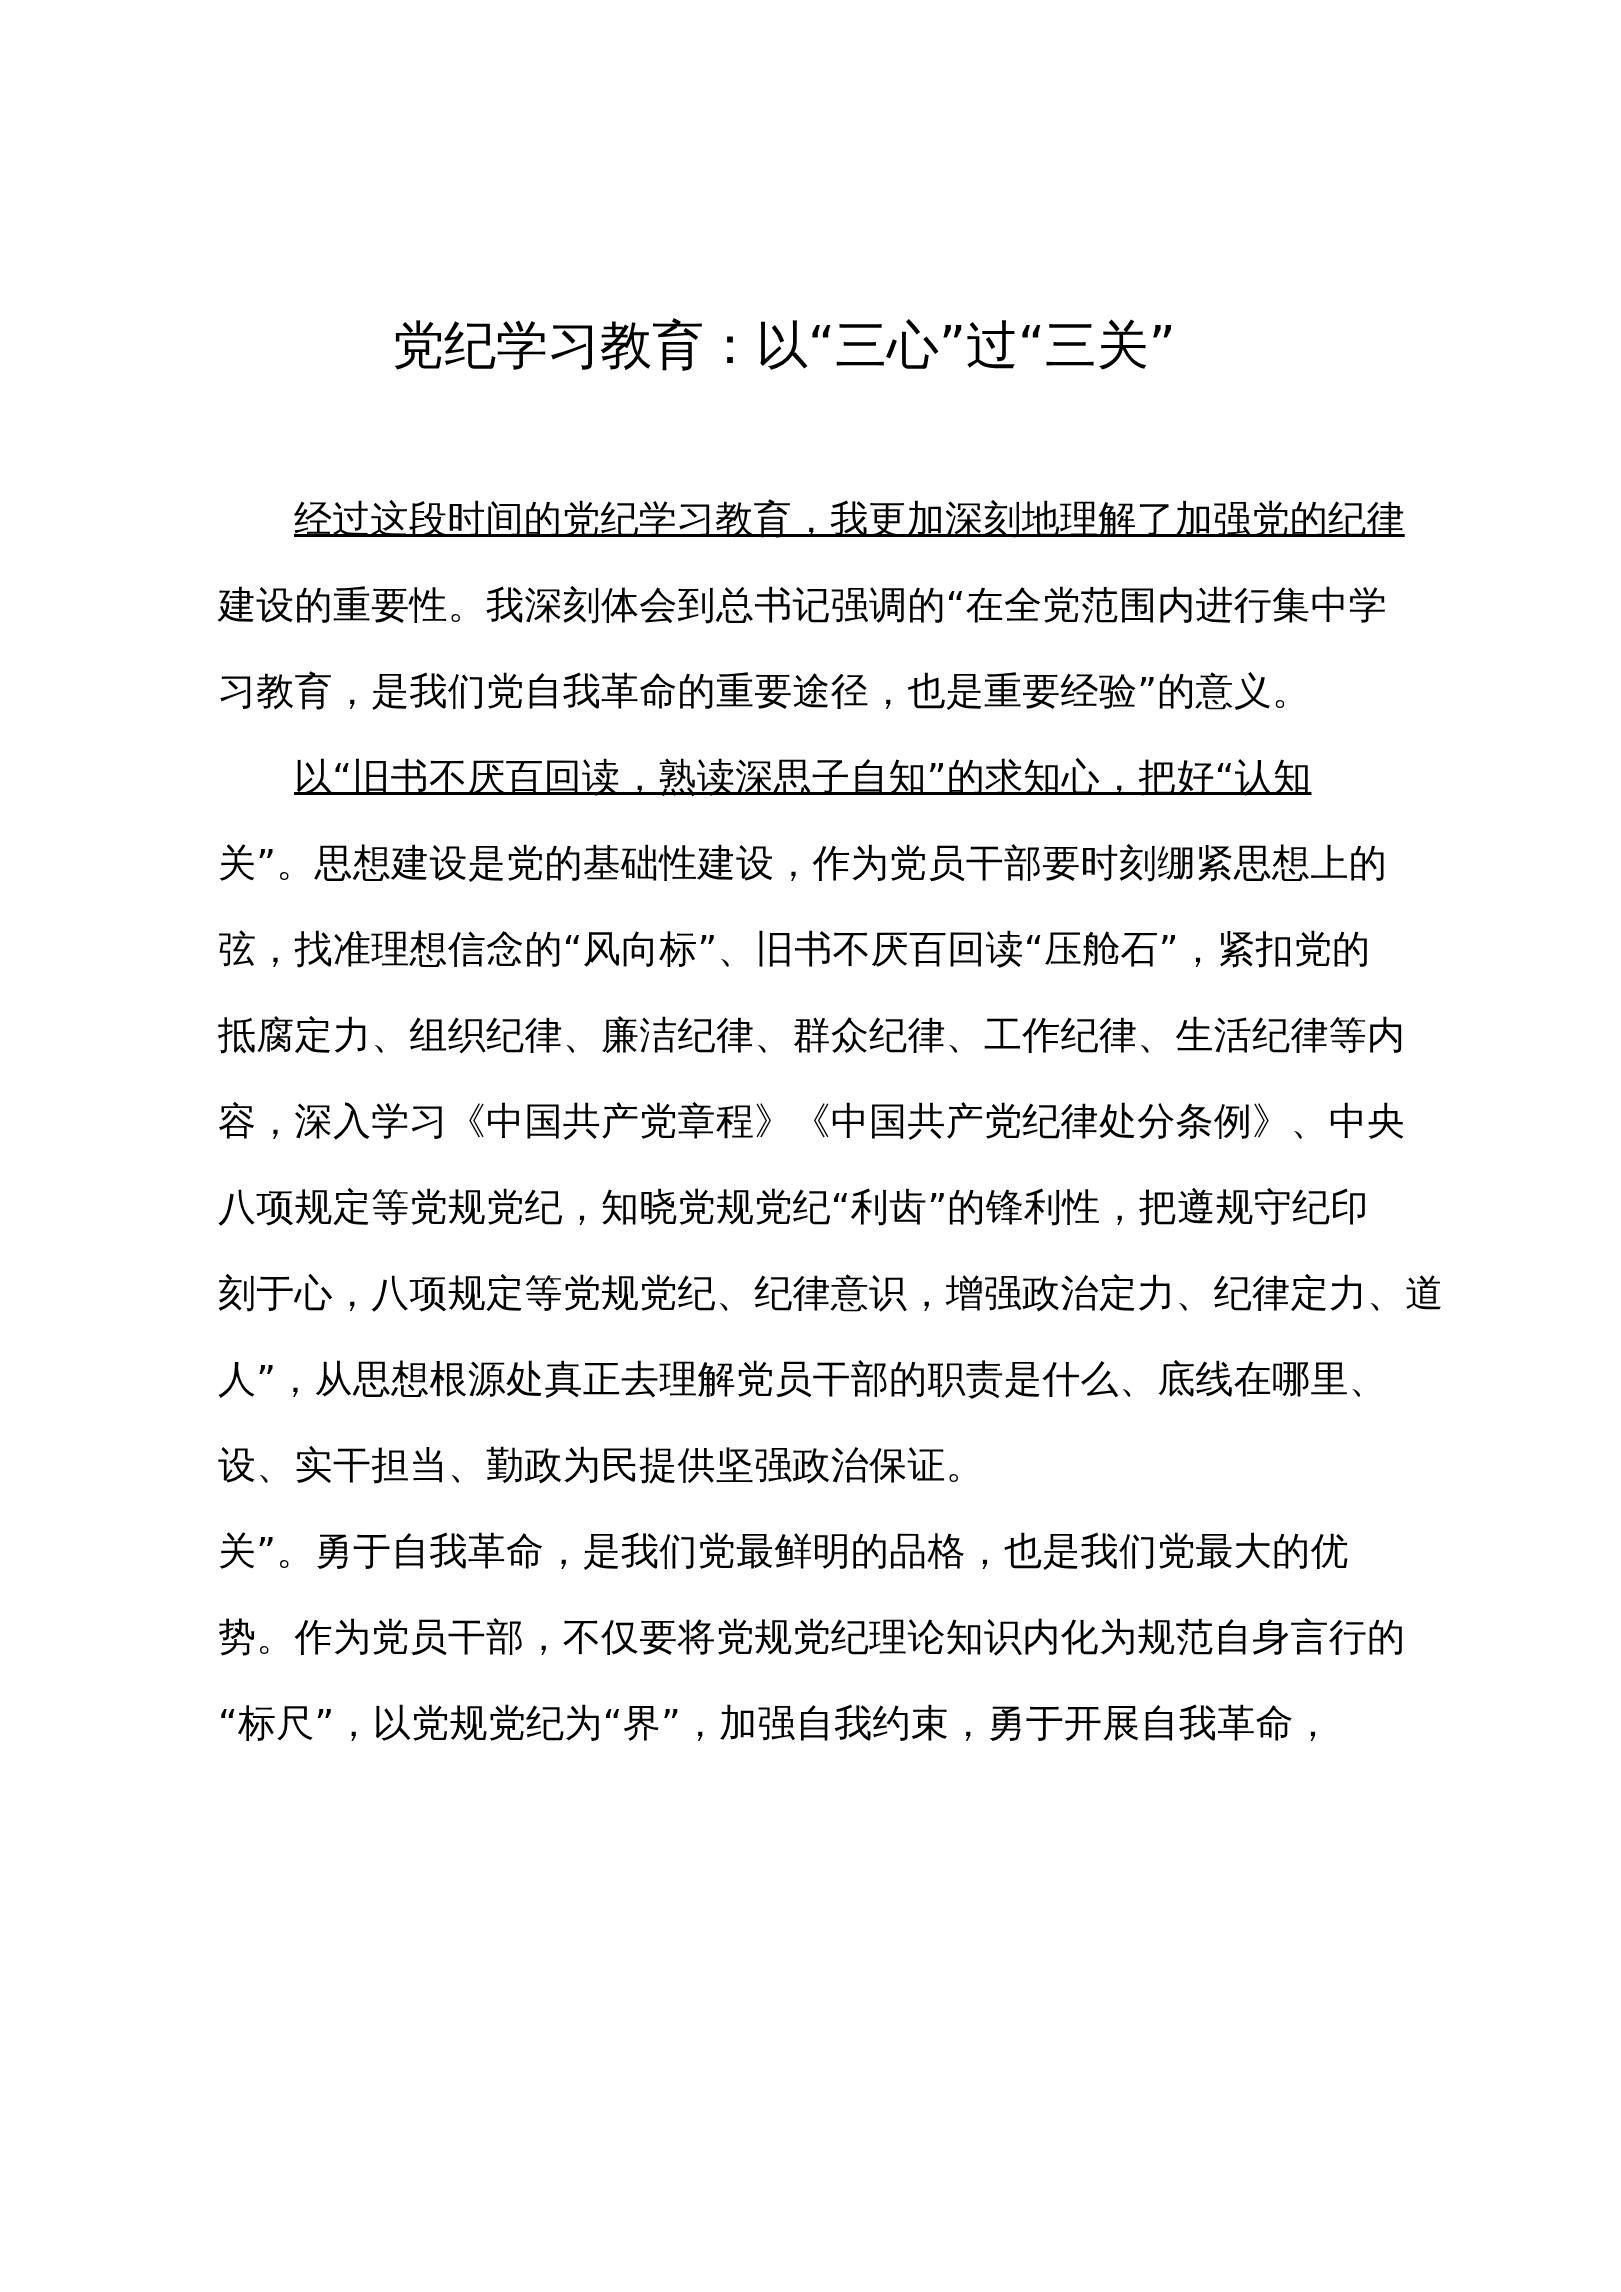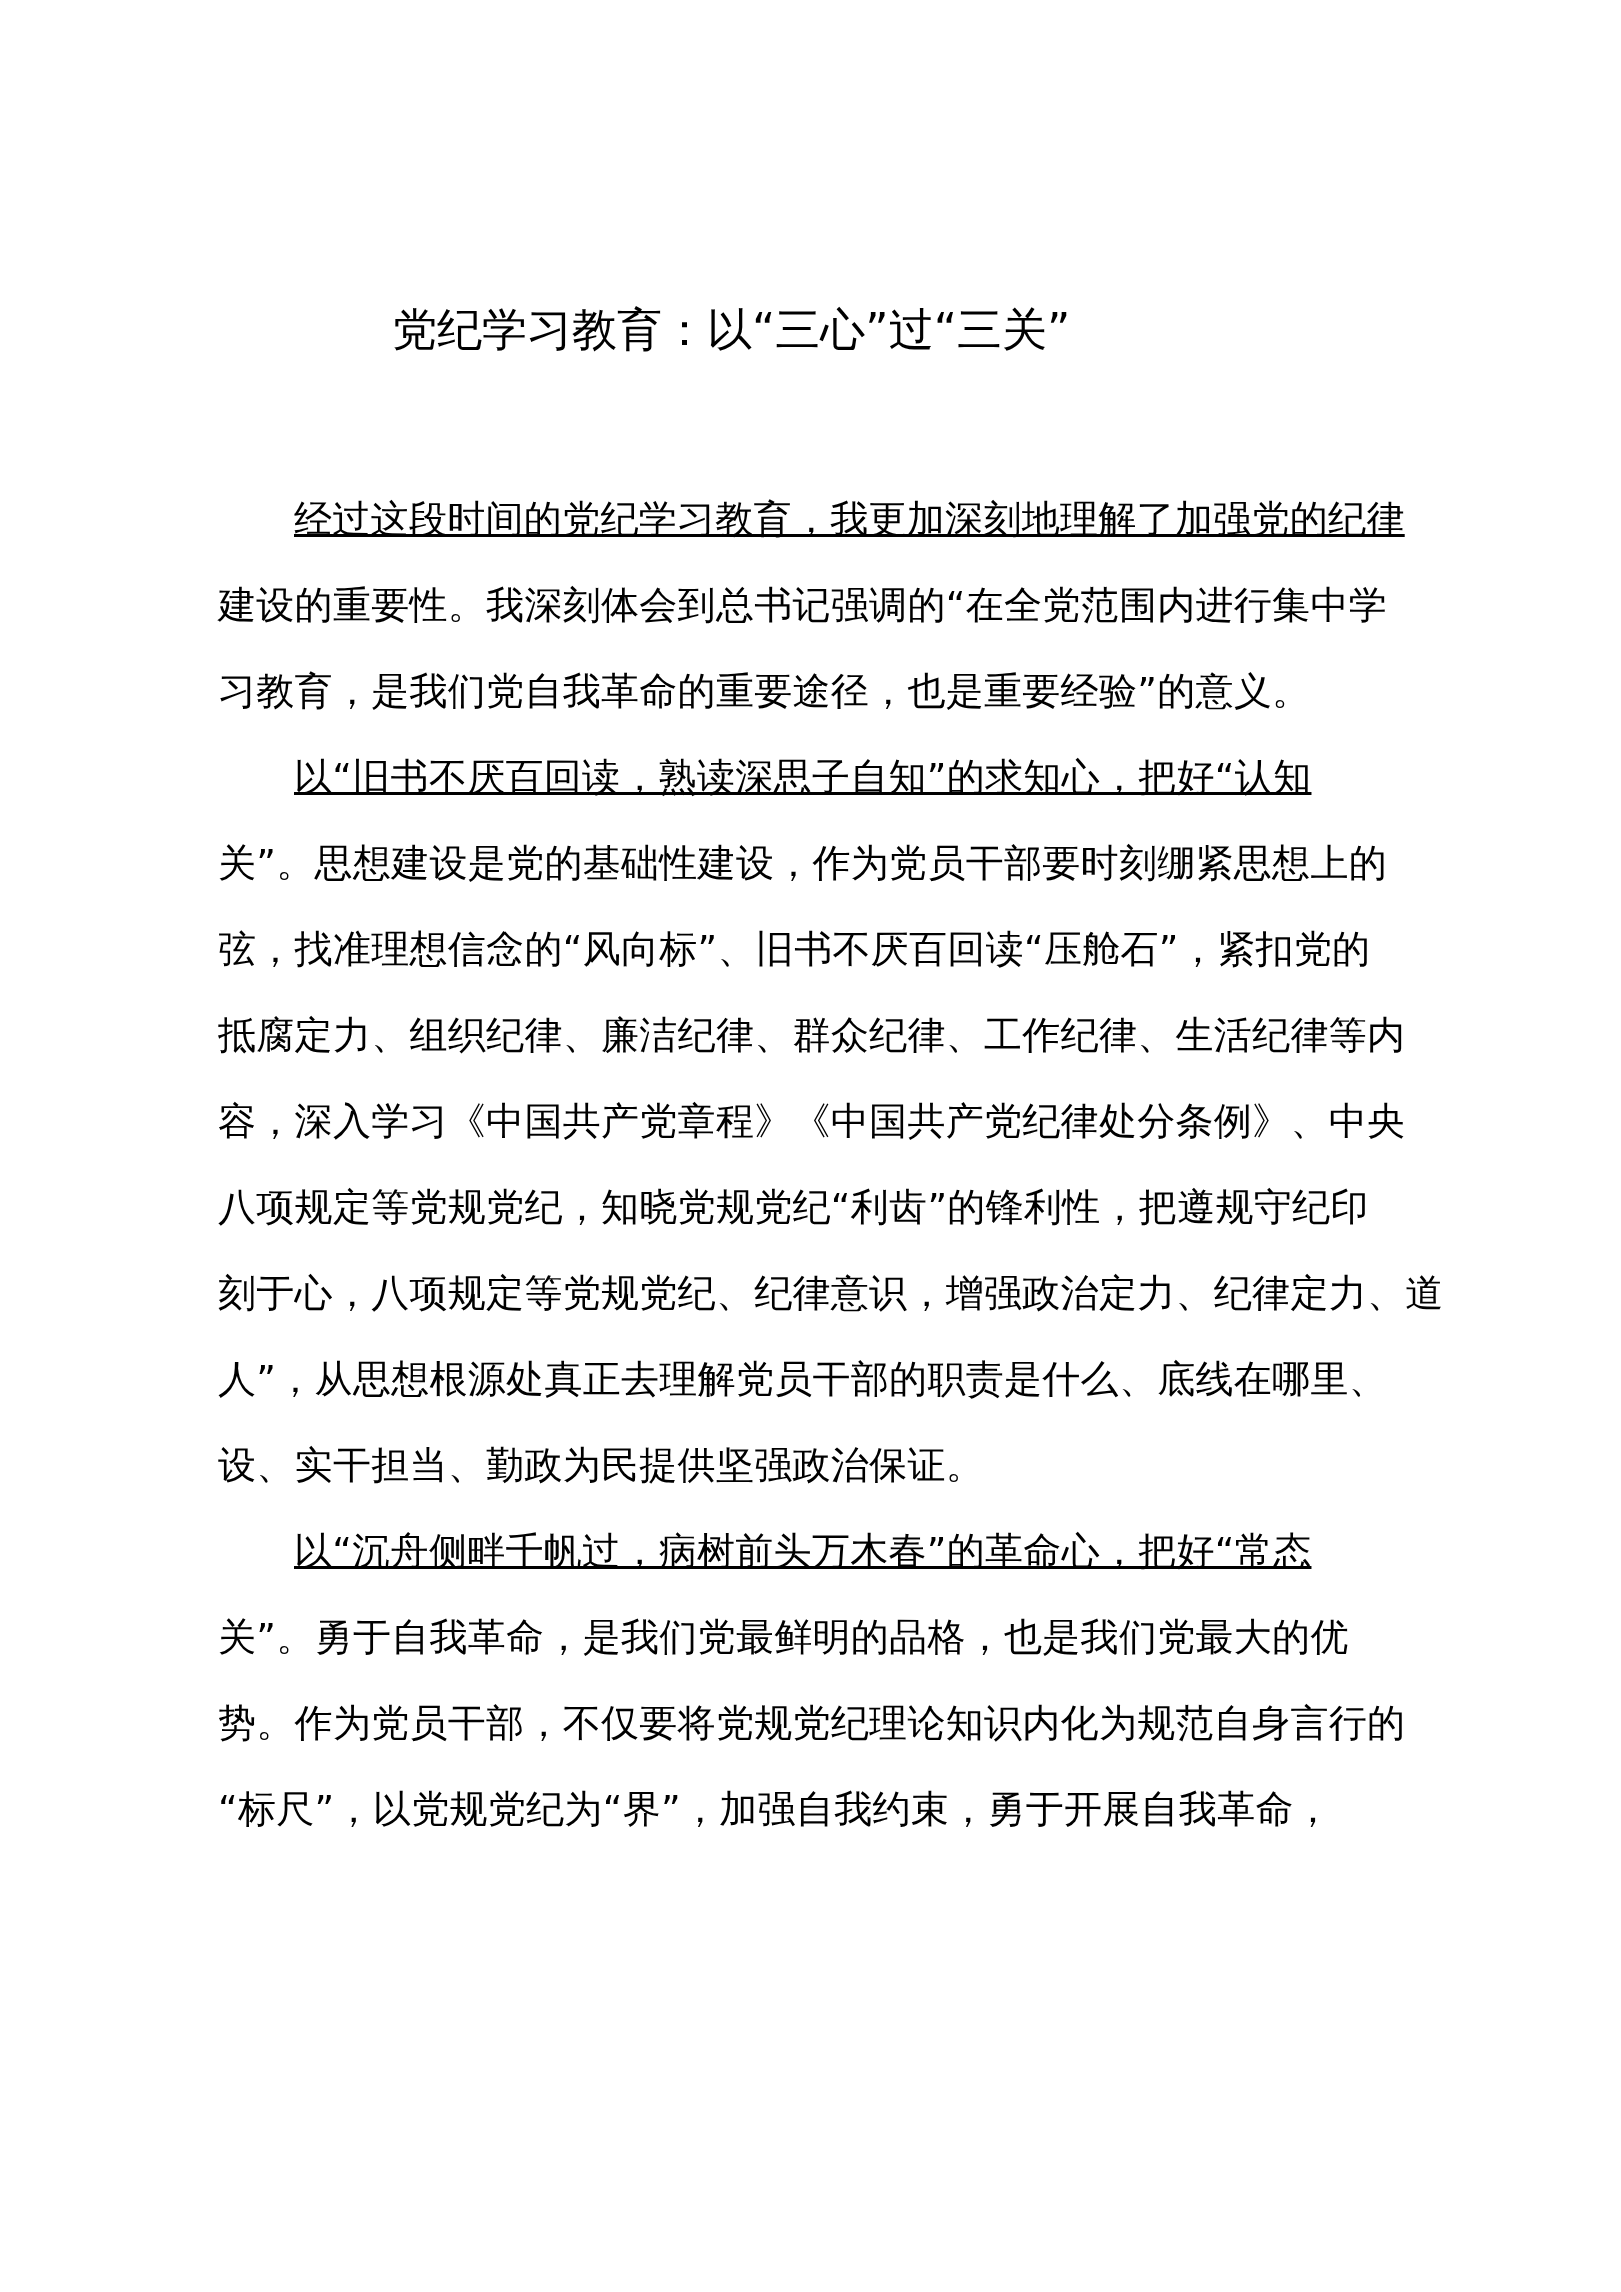--- a/index.html
+++ b/index.html
@@ -1,18 +1,18 @@
 <!DOCTYPE html>
 <html><head>
 <meta charset="utf-8">
 <style>
   html, body { margin: 0; padding: 0; background: #ffffff; }
   body { width: 1621px; height: 2293px; position: relative; overflow: hidden;
          font-family: "DejaVu Sans", "Liberation Sans", sans-serif; color: #000; }
-  .title { position: absolute; left: 392px; top: 300px; font-size: 45px;
+  .title { position: absolute; left: 392px; top: 316px; font-size: 52px;
            line-height: 59px; white-space: nowrap; letter-spacing: 0px; }
   .body-text { position: absolute; left: 218px; width: 1191px; top: 490px; }
   .line { height: 86px; line-height: 59px; font-size: 38px; white-space: nowrap;
           letter-spacing: 0.3px; }
   .indent { padding-left: 76px; text-decoration: underline; }
 </style>
 </head>
 <body>
 
 <div class="title">党纪学习教育：以“三心”过“三关”</div>
@@ -23,18 +23,17 @@
   <div class="line">习教育，是我们党自我革命的重要途径，也是重要经验”的意义。</div>
   <div class="line indent">以“旧书不厌百回读，熟读深思子自知”的求知心，把好“认知</div>
   <div class="line">关”。思想建设是党的基础性建设，作为党员干部要时刻绷紧思想上的</div>
   <div class="line">弦，找准理想信念的“风向标”、旧书不厌百回读“压舱石”，紧扣党的</div>
   <div class="line">抵腐定力、组织纪律、廉洁纪律、群众纪律、工作纪律、生活纪律等内</div>
   <div class="line">容，深入学习《中国共产党章程》《中国共产党纪律处分条例》、中央</div>
   <div class="line">八项规定等党规党纪，知晓党规党纪“利齿”的锋利性，把遵规守纪印</div>
   <div class="line">刻于心，八项规定等党规党纪、纪律意识，增强政治定力、纪律定力、道</div>
   <div class="line">人”，从思想根源处真正去理解党员干部的职责是什么、底线在哪里、</div>
   <div class="line">设、实干担当、勤政为民提供坚强政治保证。</div>
-  <div class="line indent">以“沉舟侧畔千帆过，病树前头万木春”的革命心，把好“常态</div>
   <div class="line">关”。勇于自我革命，是我们党最鲜明的品格，也是我们党最大的优</div>
   <div class="line">势。作为党员干部，不仅要将党规党纪理论知识内化为规范自身言行的</div>
   <div class="line">“标尺”，以党规党纪为“界”，加强自我约束，勇于开展自我革命，</div>
 </div>
 
 
 </body></html>

